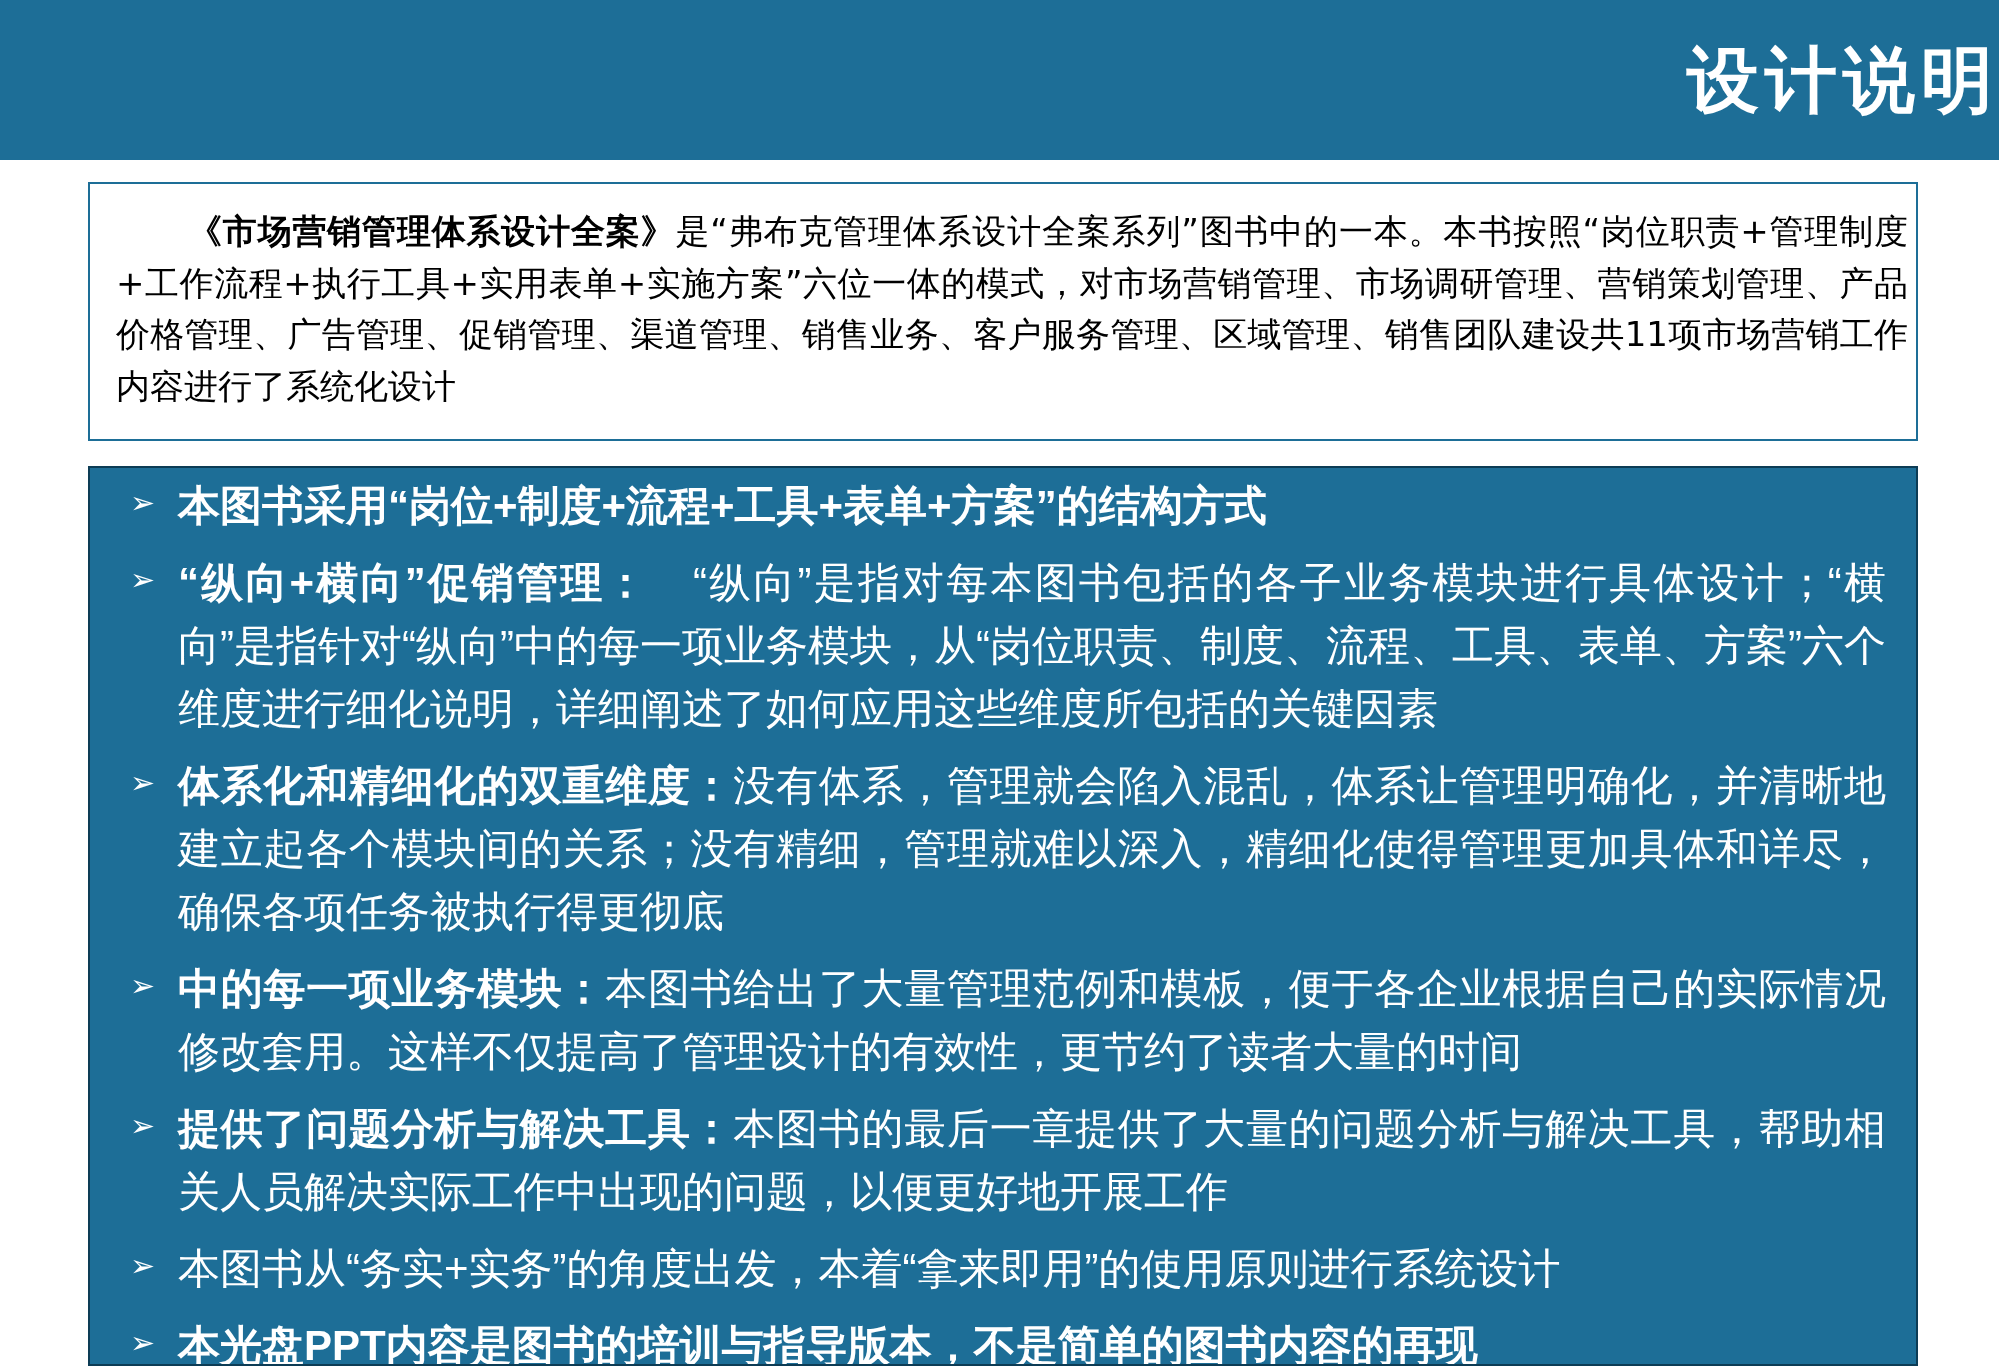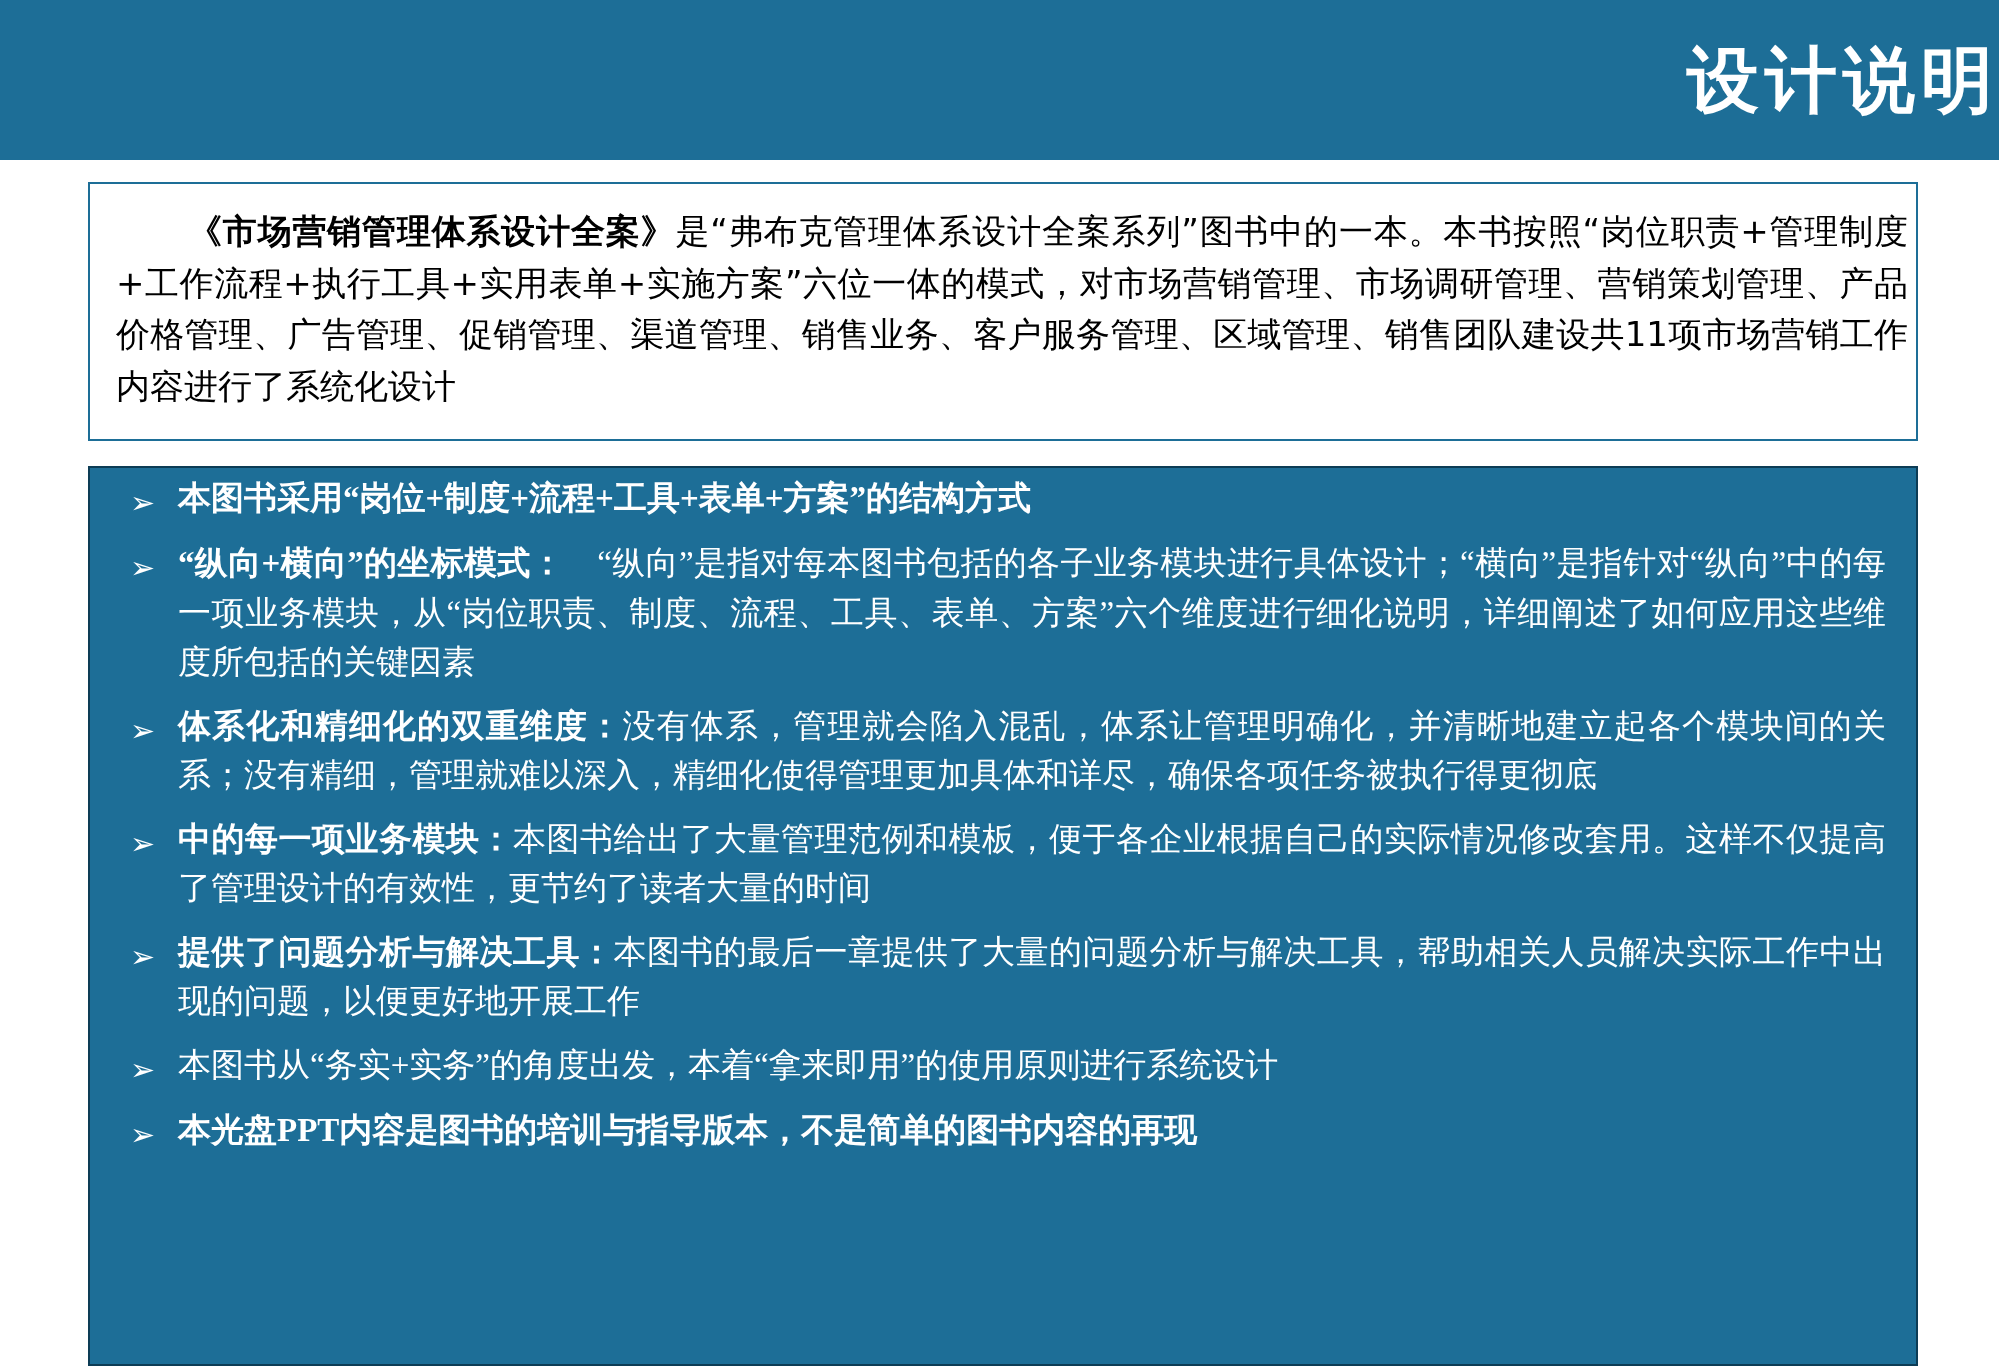--- a/index.html
+++ b/index.html
@@ -81,22 +81,22 @@
     color: #ffffff;
     font-size: 30px;
     line-height: 1.5;
     padding-top: 6px;
     padding-left: 14px;
     box-sizing: border-box;
   }
   .bullet-text {
     flex: 1 1 auto;
     color: #ffffff;
-    font-family: Liberation Serif, serif;
-    font-size: 33px;
+    font-family: Liberation Sans, sans-serif;
+    font-size: 42px;
     line-height: 1.5;
     text-align: justify;
   }
   .bullet-text b { font-weight: bold; }
 </style>
 </head>
 <body>
 
 <div class="title-bar">
   <div class="title-text">设计说明</div>
@@ -113,21 +113,21 @@
   <div class="bullet-row">
     <div class="arrow">➢</div>
     <div class="bullet-text">
       <b>本图书采用“岗位+制度+流程+工具+表单+方案”的结构方式</b><span></span>
     </div>
   </div>
 
   <div class="bullet-row">
     <div class="arrow">➢</div>
     <div class="bullet-text">
-      <b>“纵向+横向”的坐标模式：</b><span>　“纵向”是指对每本图书包括的各子业务模块进行具体设计；“横向”是指针对“纵向”中的每一项业务模块，从“岗位职责、制度、流程、工具、表单、方案”六个维度进行细化说明，详细阐述了如何应用这些维度所包括的关键因素</span>
+      <b>“纵向+横向”促销管理：</b><span>　“纵向”是指对每本图书包括的各子业务模块进行具体设计；“横向”是指针对“纵向”中的每一项业务模块，从“岗位职责、制度、流程、工具、表单、方案”六个维度进行细化说明，详细阐述了如何应用这些维度所包括的关键因素</span>
     </div>
   </div>
 
   <div class="bullet-row">
     <div class="arrow">➢</div>
     <div class="bullet-text">
       <b>体系化和精细化的双重维度：</b><span>没有体系，管理就会陷入混乱，体系让管理明确化，并清晰地建立起各个模块间的关系；没有精细，管理就难以深入，精细化使得管理更加具体和详尽，确保各项任务被执行得更彻底</span>
     </div>
   </div>
 

